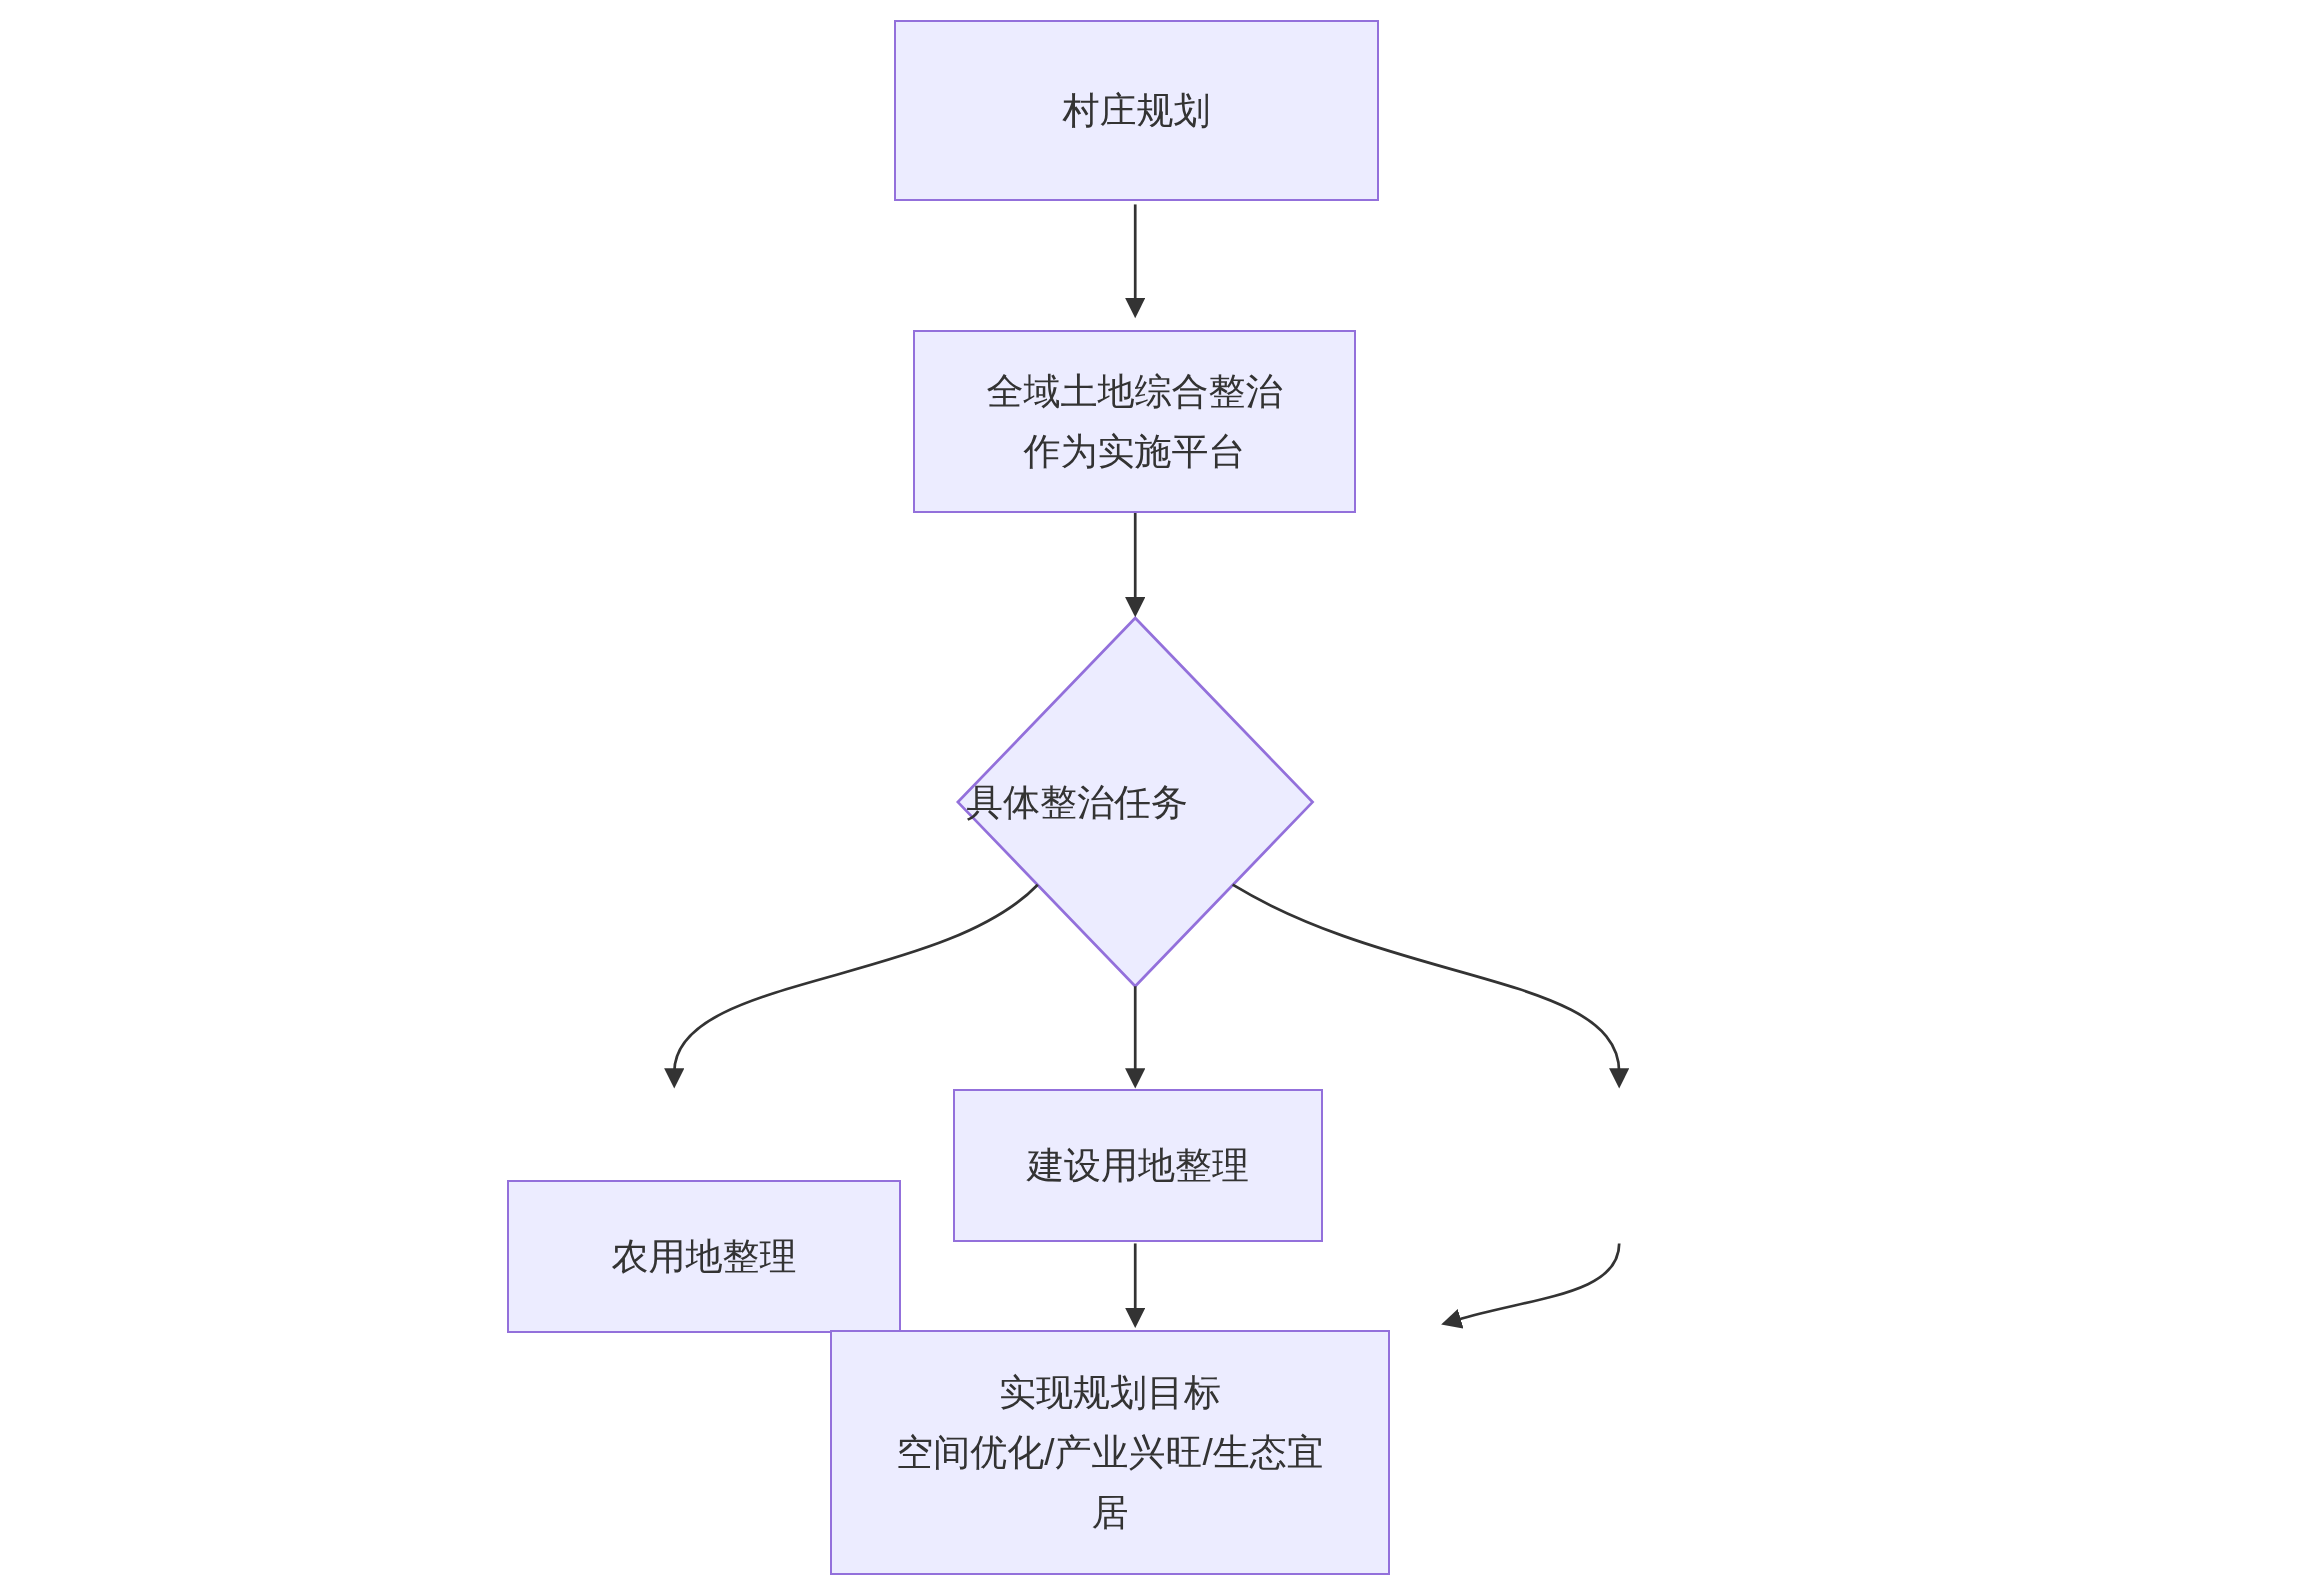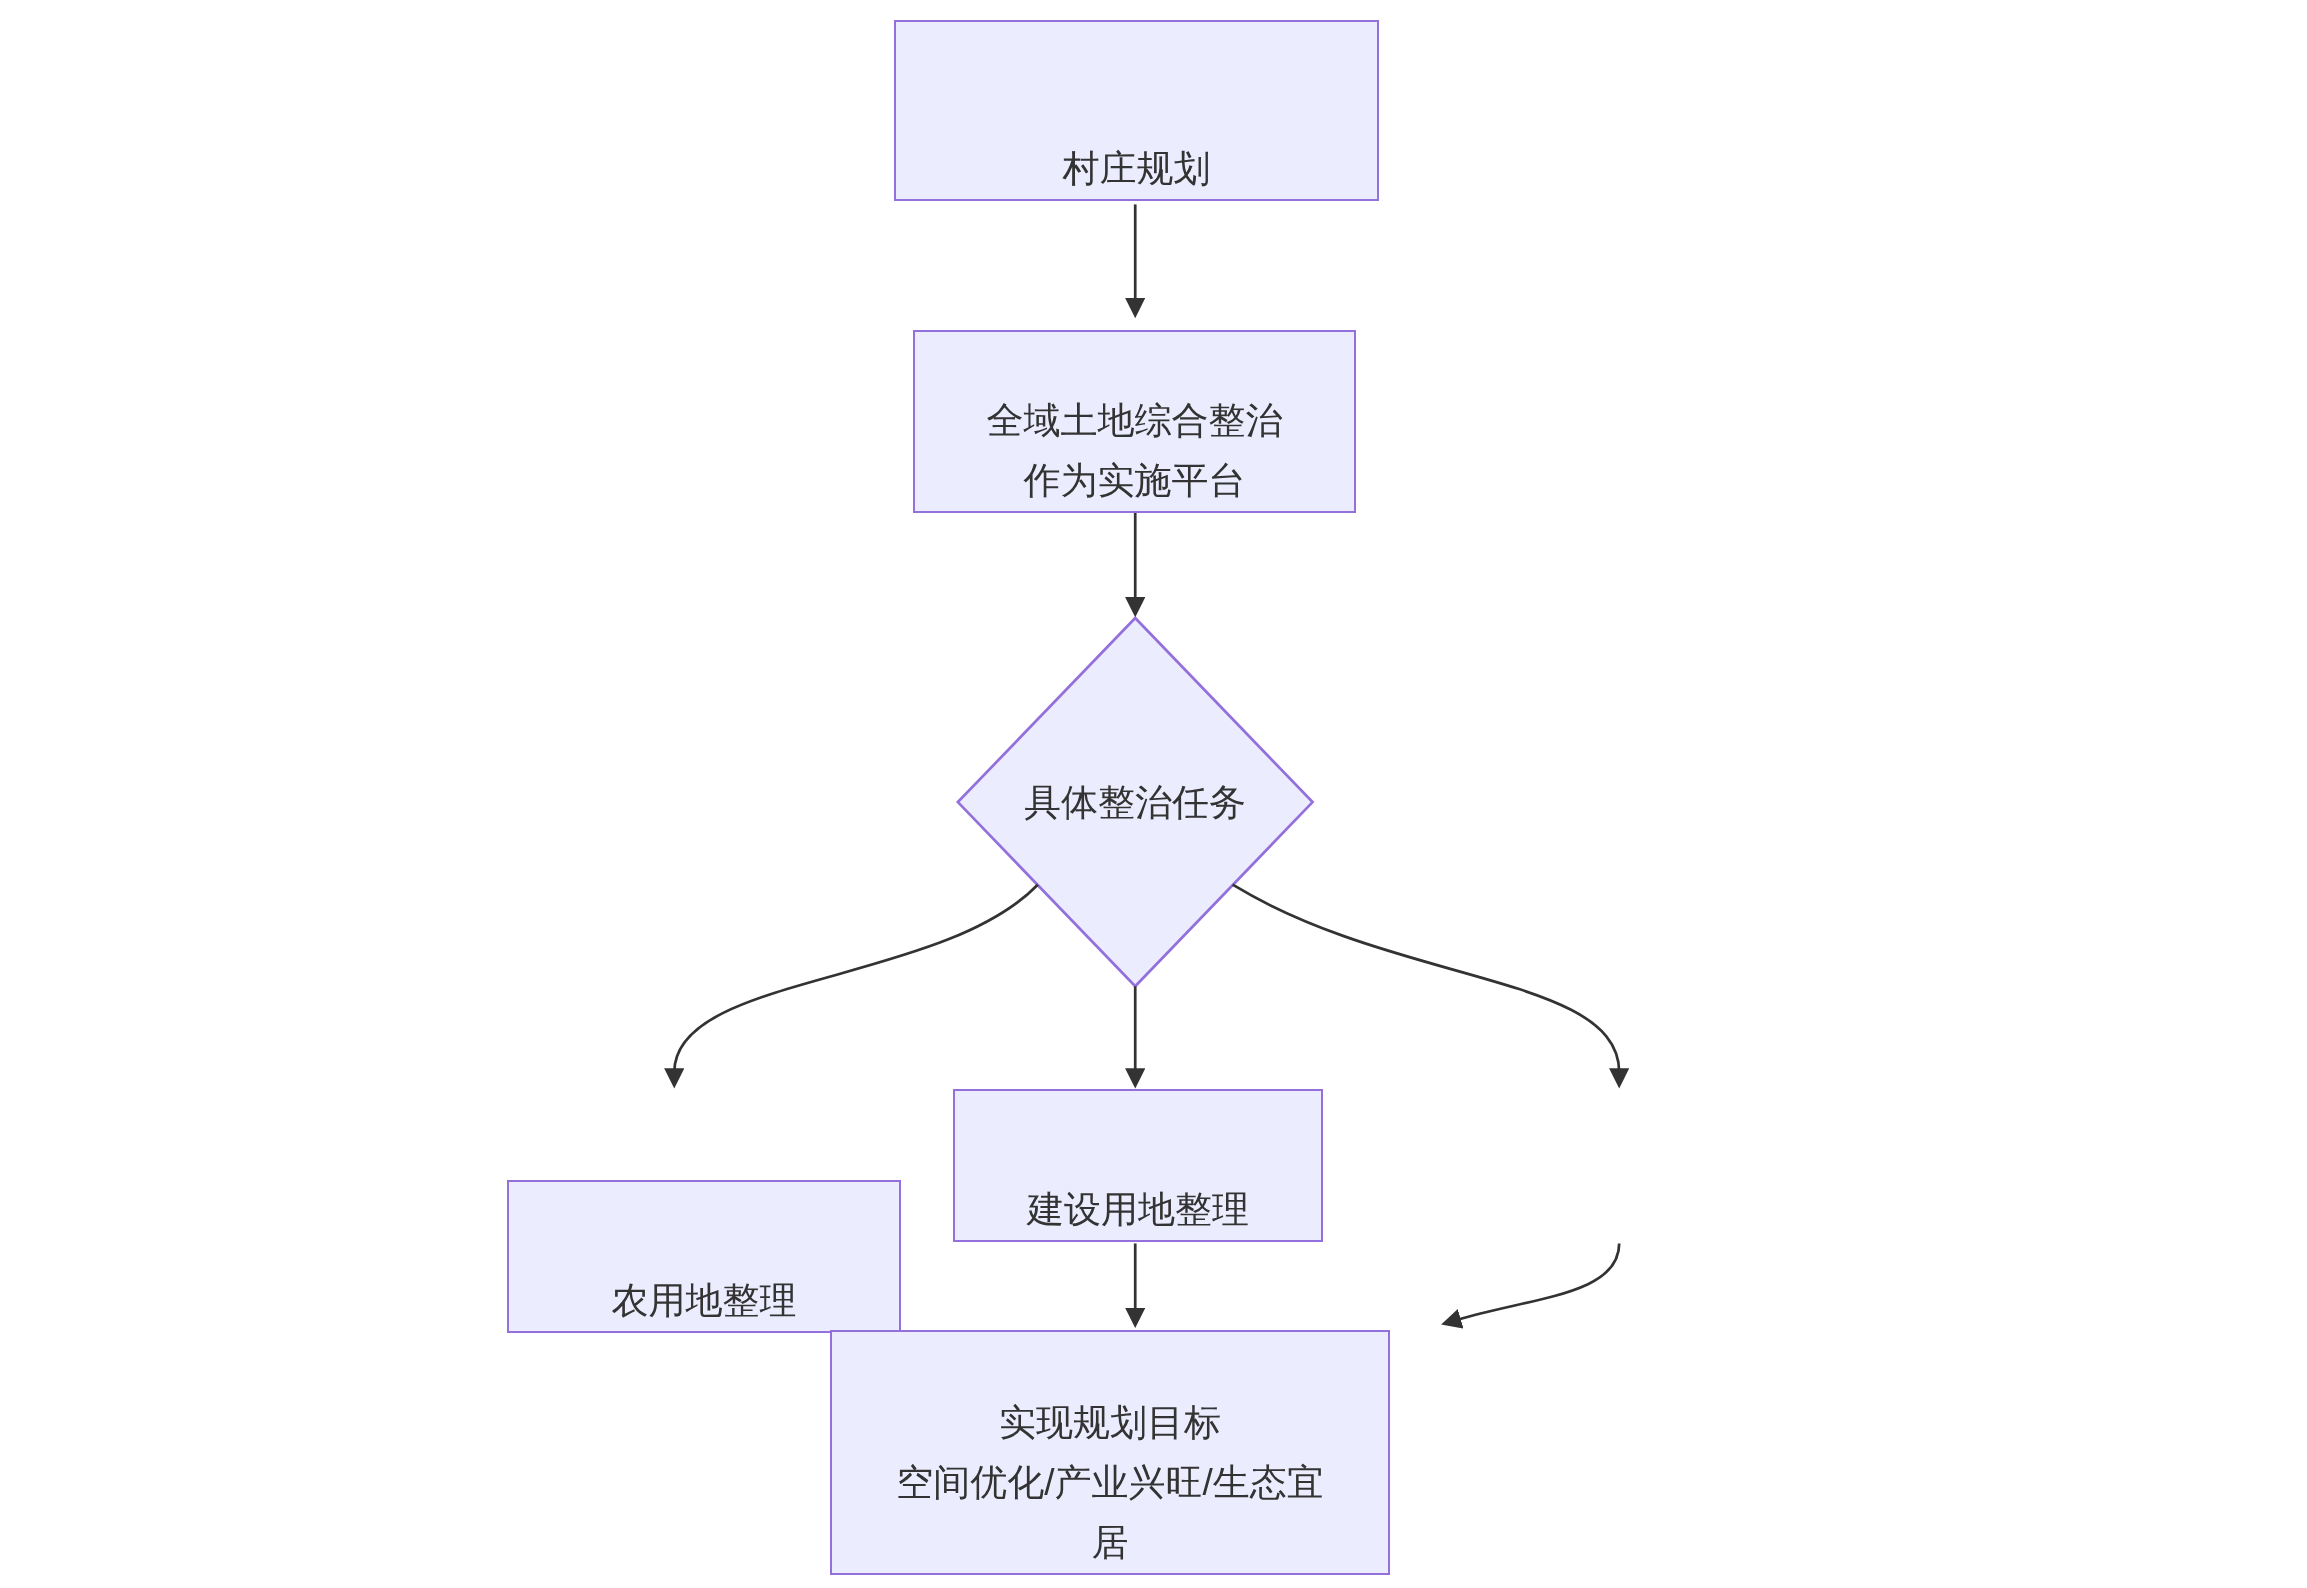--- a/index.html
+++ b/index.html
@@ -15,27 +15,27 @@
   .stage{position:relative;width:2307px;height:1588px;background:var(--canvas-bg);overflow:hidden;}
   svg.wires{position:absolute;left:0;top:0;width:100%;height:100%;}
   .edge{stroke:var(--edge-color);stroke-width:4px;fill:none;}
   .diamond-shape{fill:var(--node-fill);stroke:var(--node-border);stroke-width:4px;}
   .arrowhead{fill:var(--edge-color);stroke:none;}
   .node{
     position:absolute;
     background:var(--node-fill);
     border:2.7px solid var(--node-border);
     color:var(--text-color);
-    display:flex;flex-direction:column;align-items:center;justify-content:flex-end;
+    display:flex;flex-direction:column;align-items:center;justify-content:center;
     font-size:37px;line-height:60px;text-align:center;
   }
   .floating-label{
     position:absolute;
     color:var(--text-color);
-    display:flex;align-items:center;justify-content:center;
+    display:flex;align-items:center;
     font-size:37px;line-height:60px;text-align:center;
     background:transparent;border:none;
   }
   .line{display:block;white-space:nowrap;}
 </style>
 </head>
 <body>
 
 <div class="stage">
 

